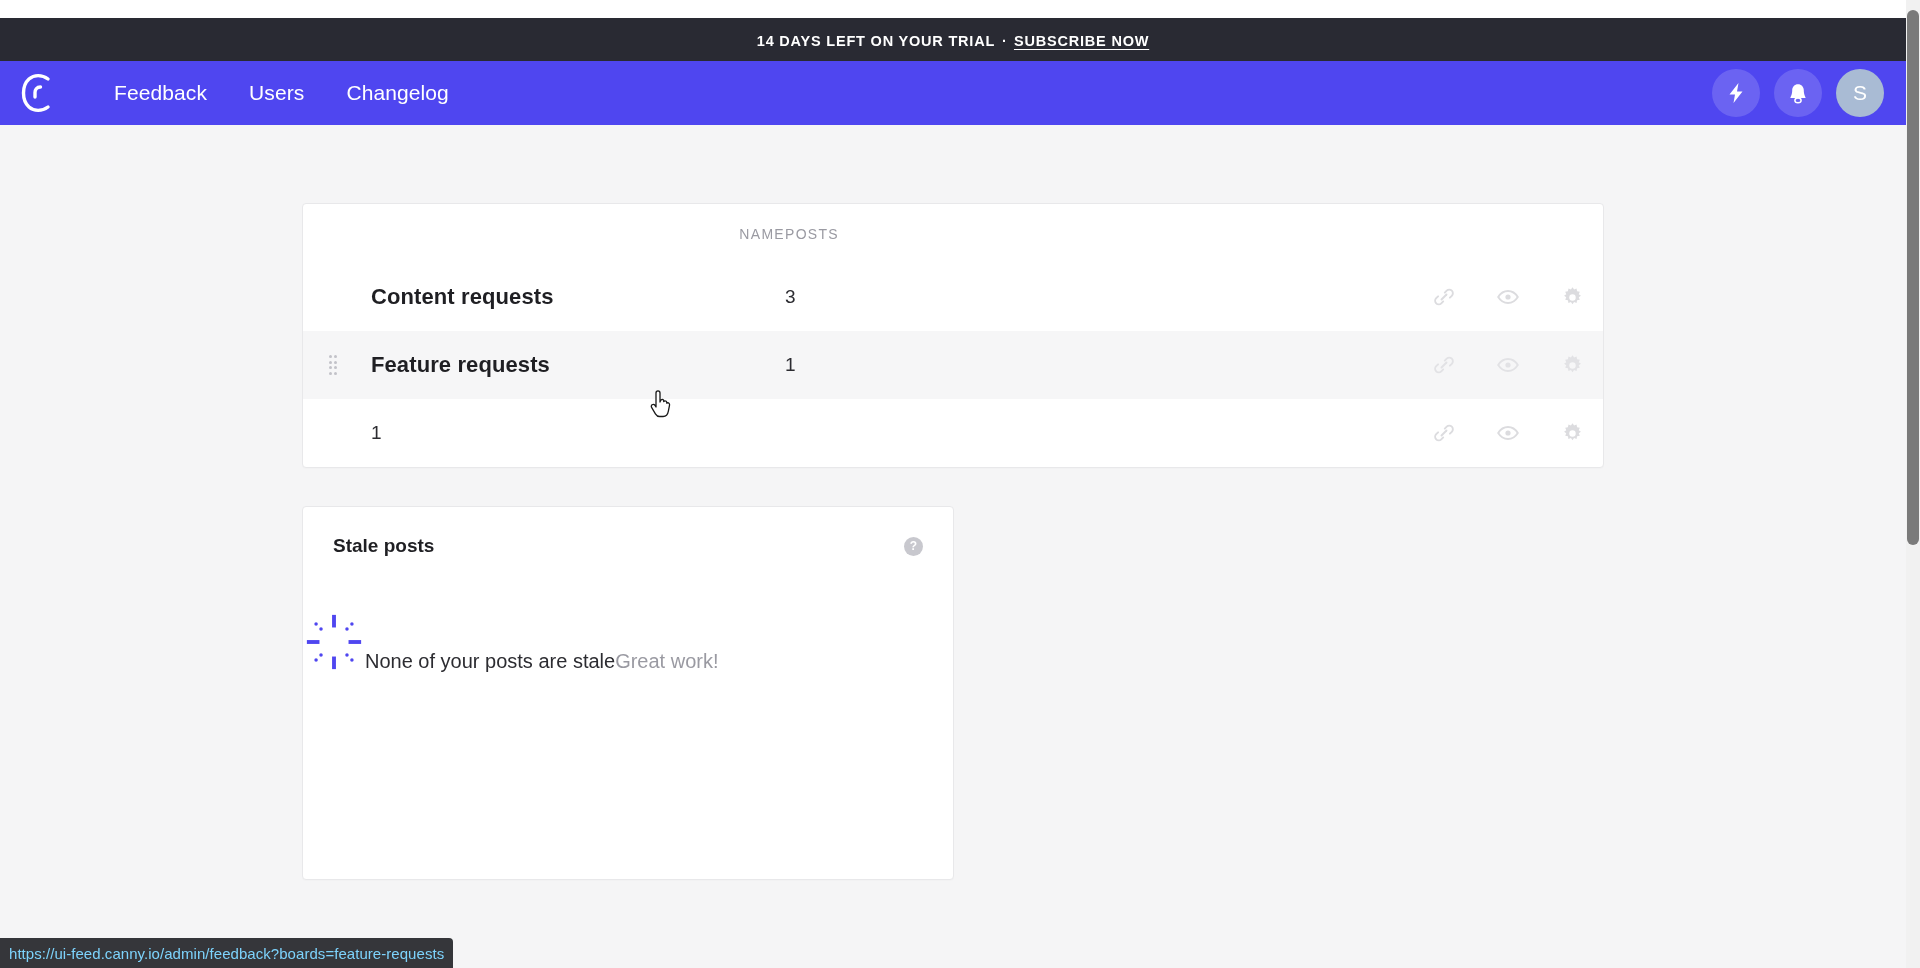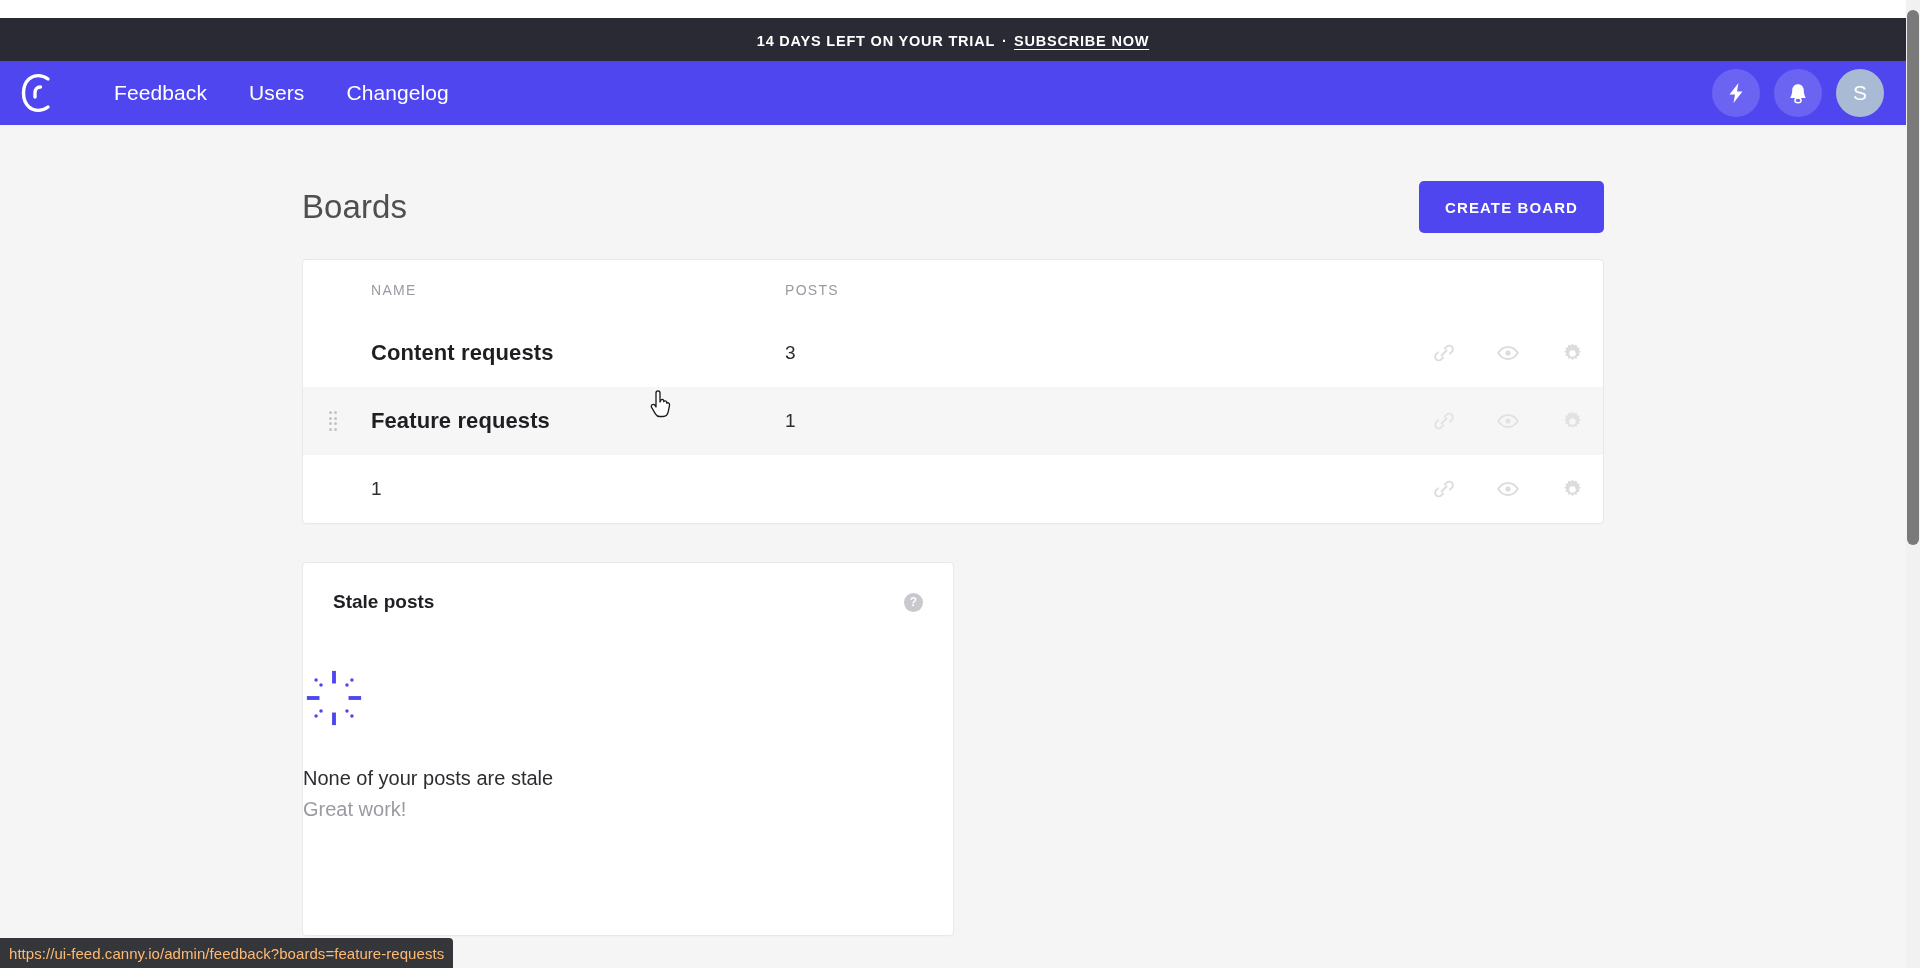--- a/index.html
+++ b/index.html
@@ -148,20 +148,21 @@
     border: 1px solid #e8e8ea;
     border-radius: 4px;
     margin-top: 24px;
     box-shadow: 0 1px 1px rgba(0,0,0,0.015);
   }
   .table-head {
     display: flex;
     align-items: center;
     height: 59px;
     padding-left: 68px;
+    text-align: right;
   }
   .th {
     color: #9a9aa2;
     font-size: 14px;
     font-weight: 400;
     letter-spacing: 1.3px;
   }
   .th-name { width: 414px; }
 
   .trow {
@@ -240,21 +241,21 @@
     color: #ffffff;
     font-size: 12px;
     font-weight: 700;
     display: flex; align-items: center; justify-content: center;
     cursor: pointer;
     line-height: 1;
   }
   .stale-body {
     position: absolute;
     top: 104px; left: 0; right: 8px;
-    display: flex; flex-direction: column; align-items: flex-start;
+    display: flex; flex-direction: row; align-items: flex-end;
   }
   .spinner { width: 62px; height: 62px; }
   .stale-main {
     margin-top: 38px;
     font-size: 20px;
     color: #2c2c31;
     font-weight: 400;
   }
   .stale-sub {
     margin-top: 8px;
@@ -271,21 +272,21 @@
     pointer-events: none;
     z-index: 60;
   }
 
   
   .status-url {
     position: absolute;
     left: 0; bottom: 0;
     height: 30px;
     background: #35363a;
-    color: #fdba74;
+    color: #7dd3fc;
     font-size: 15px;
     display: flex; align-items: center;
     padding: 0 9px;
     border-top-right-radius: 4px;
     z-index: 70;
     letter-spacing: 0.05px;
   }
 
   
   .scrollbar-track {
@@ -345,24 +346,20 @@
       </div>
       <div class="avatar-circle">
         <span>S</span>
       </div>
     </div>
   </div>
 
   <div class="content">
     <div class="inner">
 
-      <div class="page-head">
-        <div class="page-title">Boards</div>
-        <button class="create-btn">CREATE BOARD</button>
-      </div>
 
       <div class="card">
         <div class="table-head">
           <div class="th th-name">NAME</div>
           <div class="th">POSTS</div>
         </div>
 
         <div class="trow">
           <div class="drag-handle"></div>
           <div class="td-name">Content requests</div>

